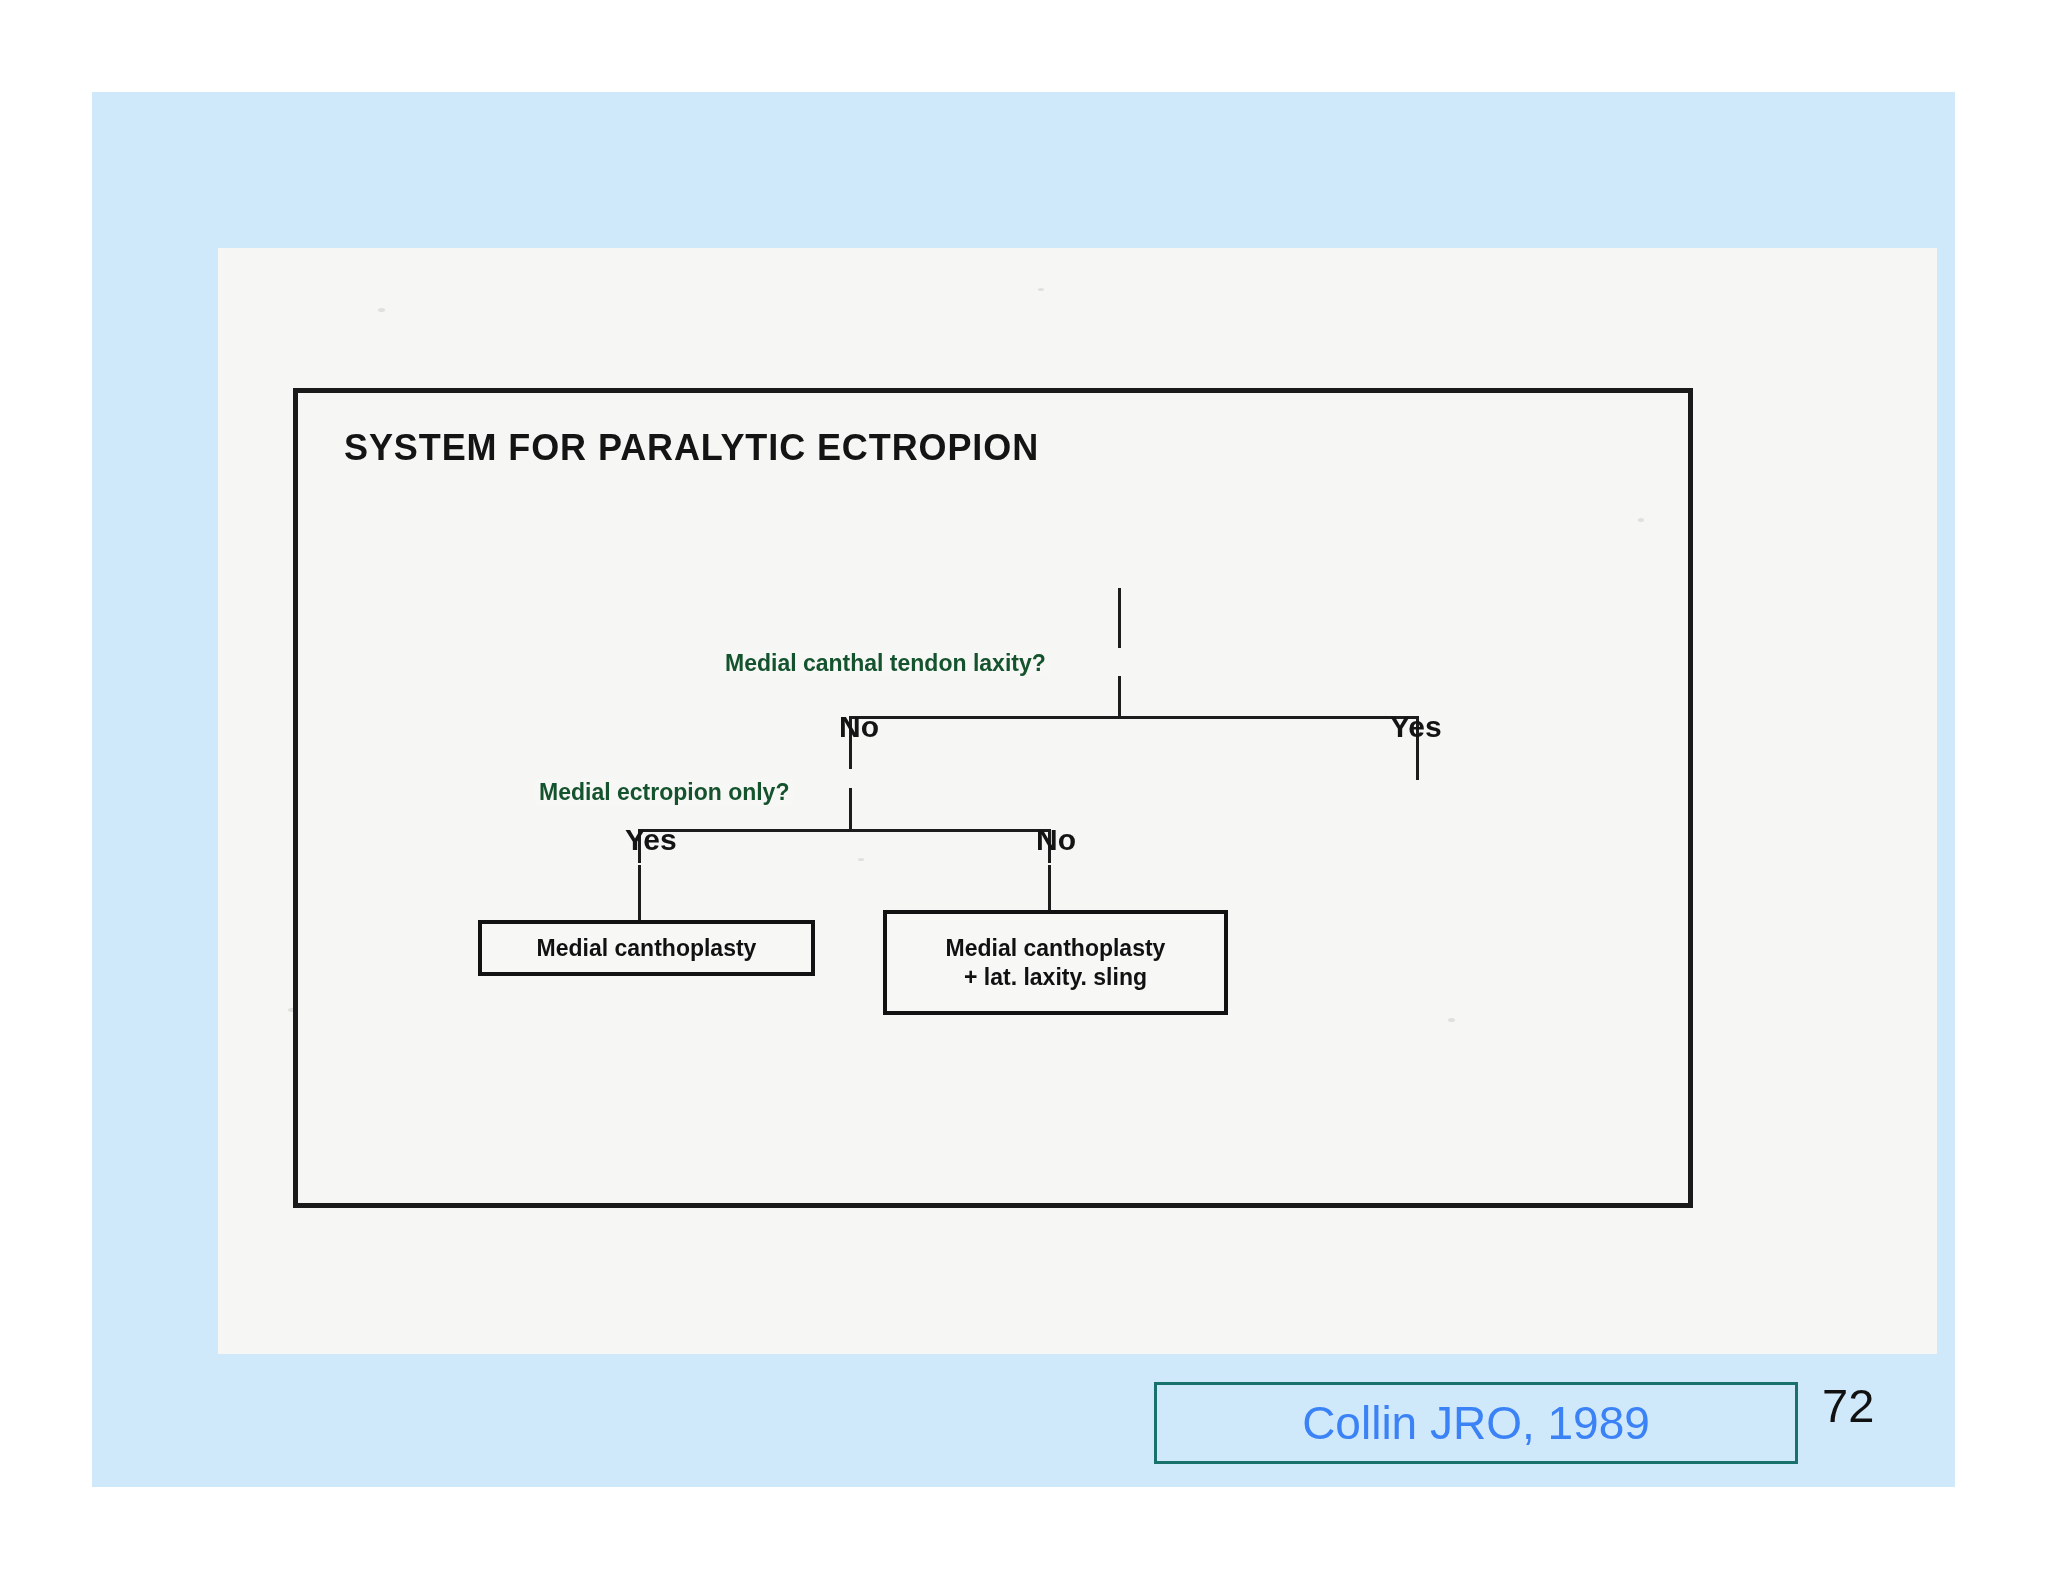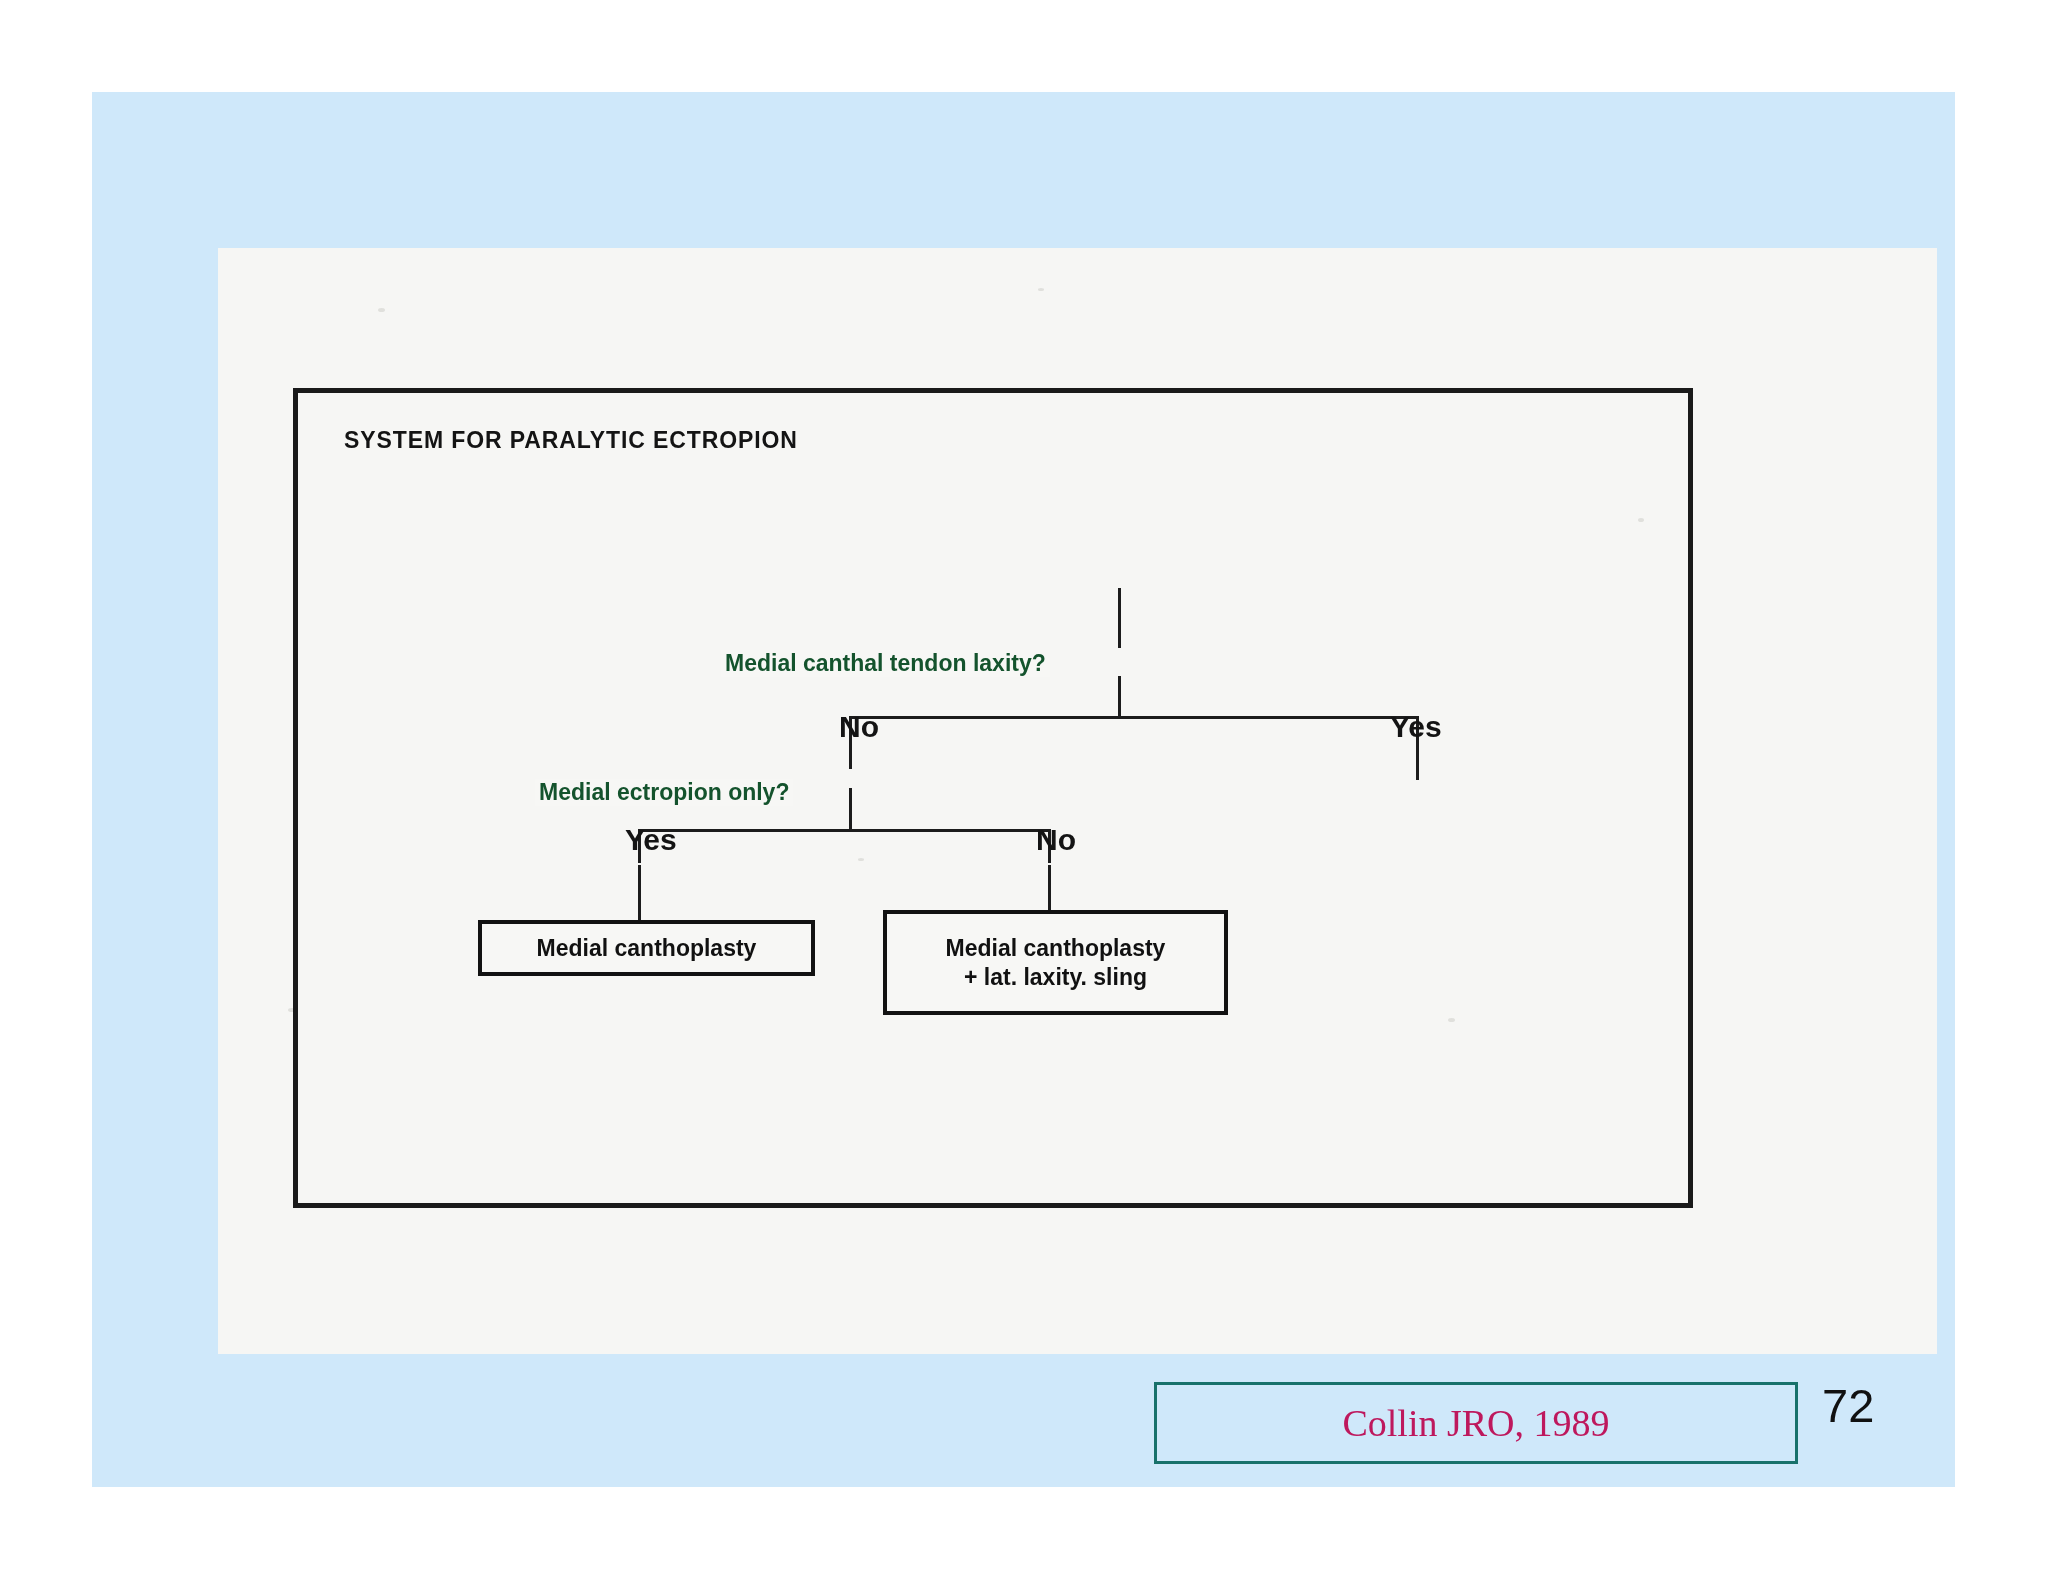--- a/index.html
+++ b/index.html
@@ -51,21 +51,21 @@
     height: 820px; 
     border: 5px solid #1a1a1a;
     box-sizing: border-box;
     background: transparent;
   }
 
   .chart-title {
     position: absolute;
     left: 46px;
     top: 34px;
-    font-size: 23px;
+    font-size: 36px;
     font-weight: bold;
     letter-spacing: 0.9px;
     color: #141414;
     white-space: nowrap;
   }
 
   
   .flow {
     position: absolute;
     inset: 0;
@@ -146,23 +146,23 @@
     width: 644px;
     height: 82px;
     border: 3px solid #18716b;
     box-sizing: border-box;
     background: transparent;
     display: flex;
     align-items: center;
     justify-content: center;
   }
   .citation-text {
-    font-size: 38px;
-    color: #be185d;
-    font-family: Liberation Serif, serif;
+    font-size: 46px;
+    color: #3b82f6;
+    font-family: Liberation Sans, sans-serif;
   }
   .page-number {
     position: absolute;
     left: 1822px;
     top: 1378px;
     font-size: 47px;
     color: #111111;
   }
 
   

